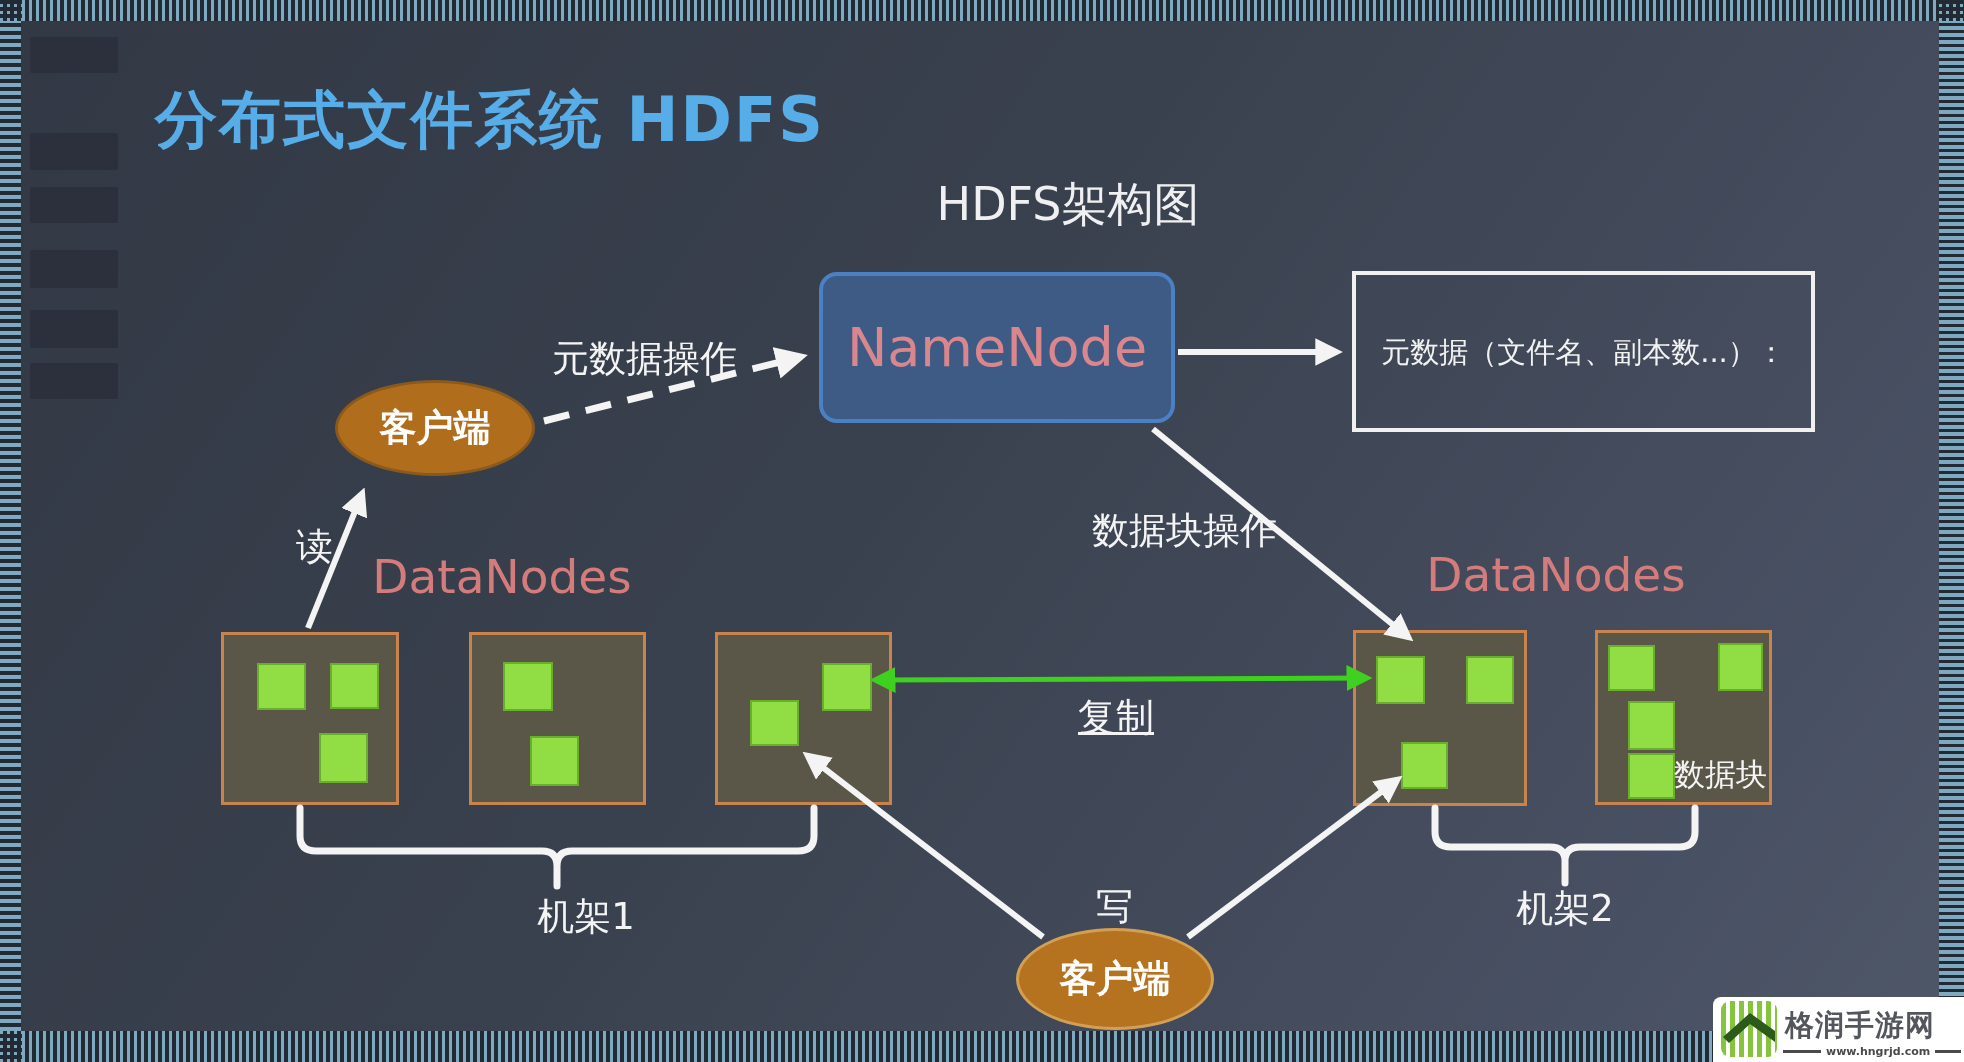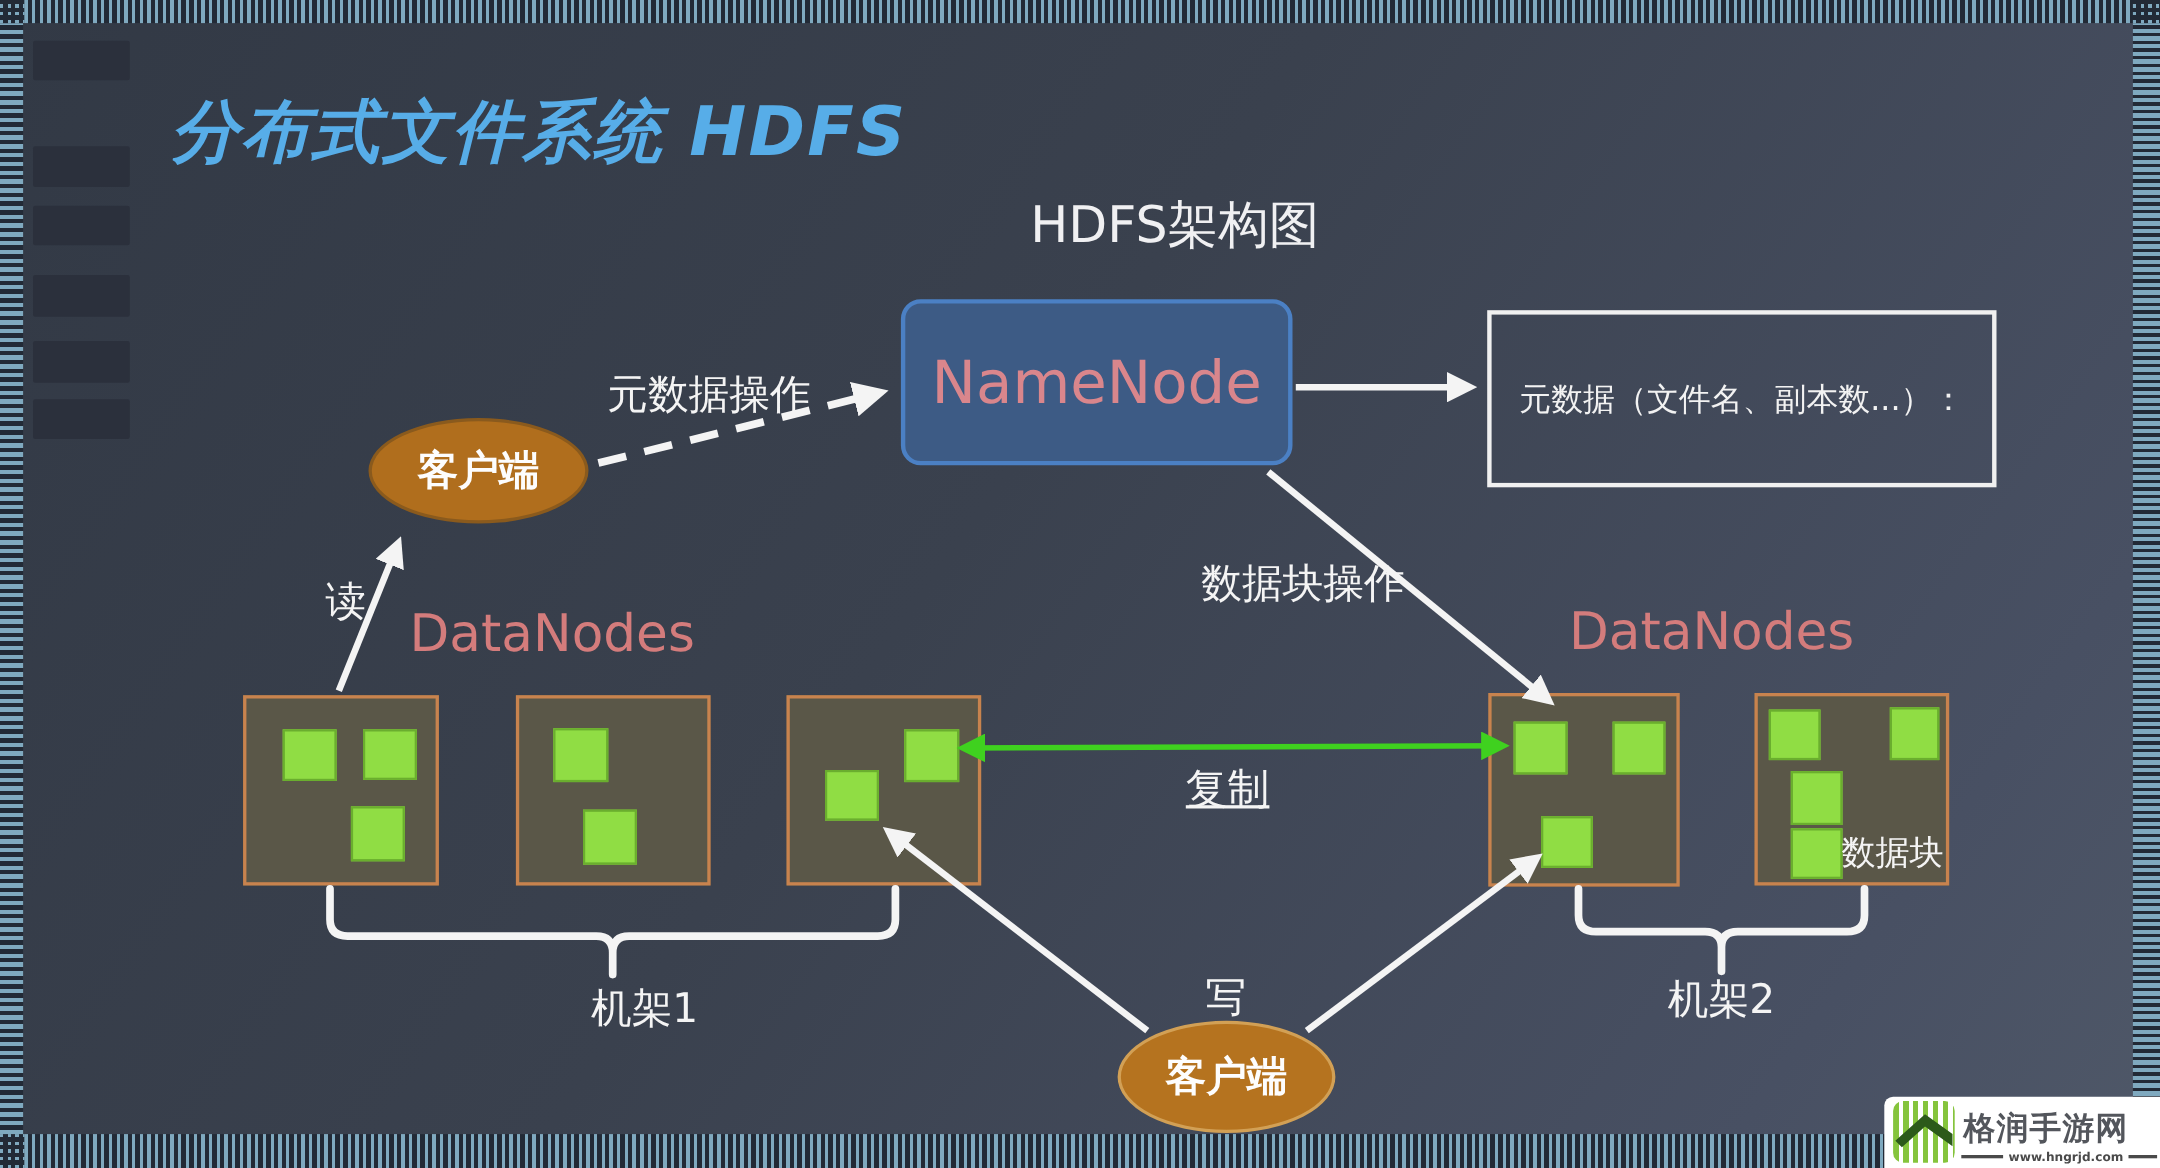--- a/index.html
+++ b/index.html
@@ -20,31 +20,31 @@
             background:repeating-linear-gradient(0deg,#7fa9bf 0 4px,#222a36 4px 7px);}
   .corner{position:absolute;z-index:6;width:22px;height:21px;
             background:repeating-linear-gradient(90deg,transparent 0 3px,#222a36 3px 7px),
                        repeating-linear-gradient(0deg,#7fa9bf 0 3px,#222a36 3px 7px);}
   .c-tl{left:0;top:0;} .c-tr{right:0;top:0;width:25px;}
   .c-bl{left:0;bottom:0;height:31px;} 
   
   .deco-rect{position:absolute;left:30px;width:88px;background:#2b303c;border-radius:2px;z-index:1;}
   
   .abs{position:absolute;}
-  .title{left:155px;top:78px;font-size:62px;font-weight:bold;font-style:italic;
+  .title{left:155px;top:78px;font-size:62px;font-weight:bold;
          color:#57ade8;letter-spacing:2px;white-space:nowrap;z-index:4;}
   .subtitle{left:1068px;top:174px;transform:translateX(-50%);font-size:46px;color:#f0f0f2;
             white-space:nowrap;z-index:4;}
   .namenode{left:819px;top:272px;width:356px;height:151px;background:#3d5b85;
             border:4px solid #4b80c4;border-radius:18px;box-sizing:border-box;
             display:flex;align-items:center;justify-content:center;z-index:3;}
   .namenode span{font-size:54px;color:#d9868c;}
   .metabox{left:1352px;top:271px;width:463px;height:161px;border:4px solid #f0f0f0;
            box-sizing:border-box;display:flex;flex-direction:column;align-items:center;
-           justify-content:center;z-index:3;margin-top:11px;}
+           justify-content:center;z-index:3;}
   .metabox div{font-size:29px;color:#f2f2f2;line-height:44px;white-space:nowrap;}
   .client{border-radius:50%;display:flex;align-items:center;justify-content:center;
           box-sizing:border-box;z-index:3;}
   .client span{font-size:37px;font-weight:600;color:#fdfdfd;}
   .client-top{left:335px;top:380px;width:200px;height:96px;background:#b06e1d;border:3px solid #8a5a1d;}
   .client-bottom{left:1016px;top:928px;width:198px;height:102px;background:#b5731f;border:3px solid #d2a055;}
   .dn-label{font-size:47px;color:#d47c7c;white-space:nowrap;transform:translateX(-50%);z-index:4;}
   .lbl{font-size:37px;color:#f4f4f4;white-space:nowrap;z-index:4;}
   .lbl-center{transform:translateX(-50%);}
   

